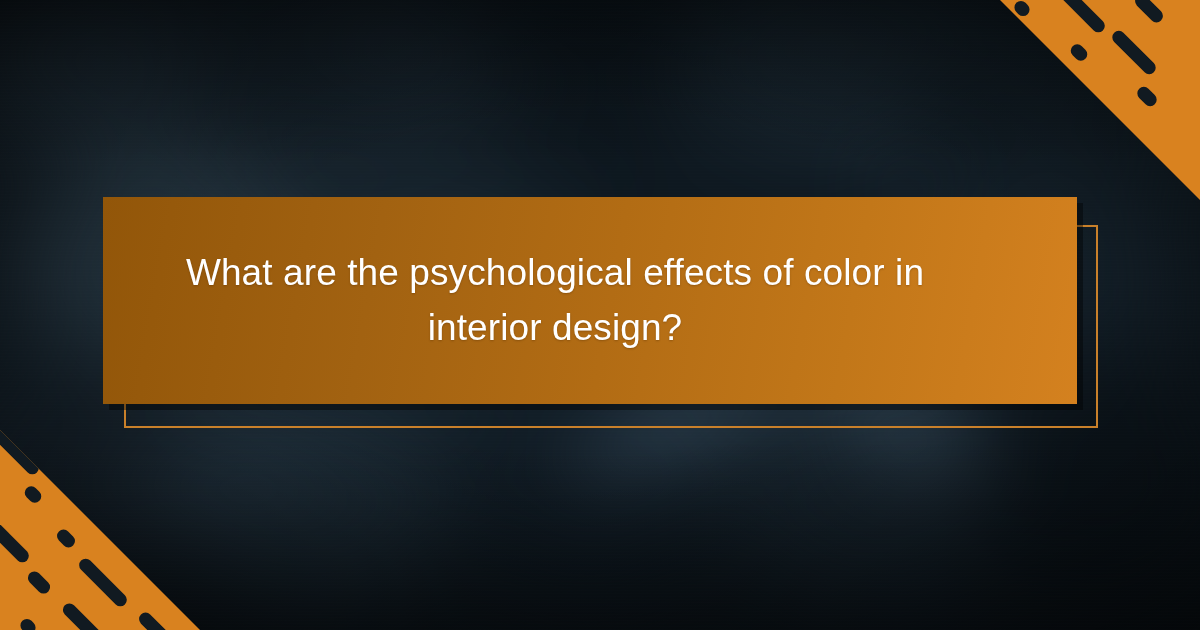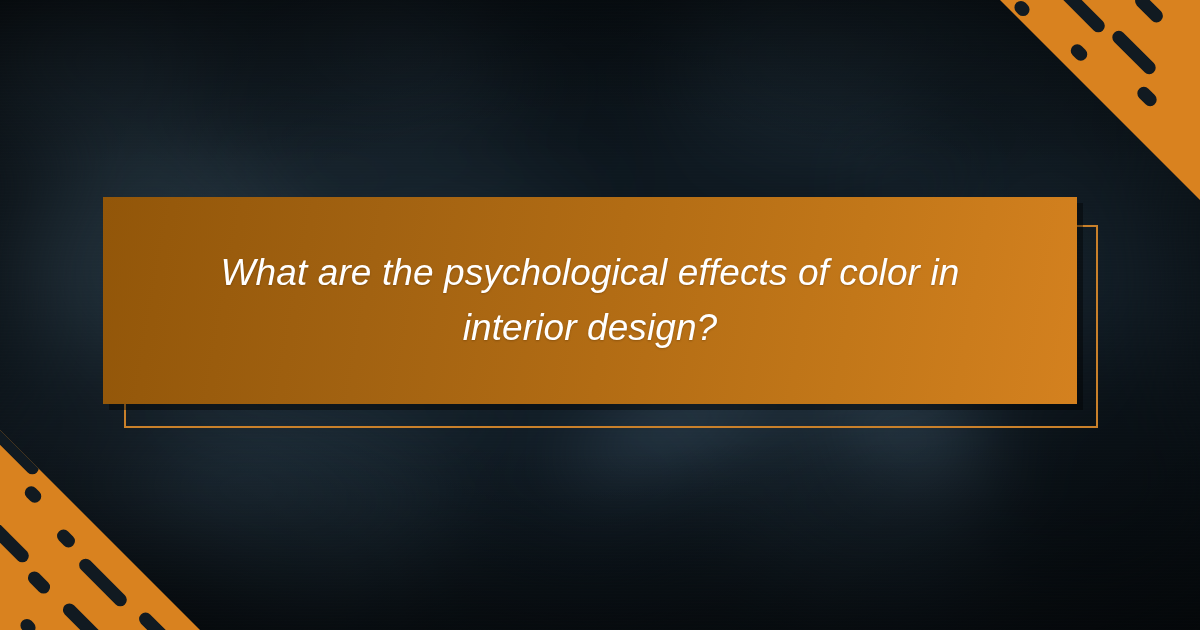--- a/index.html
+++ b/index.html
@@ -101,24 +101,23 @@
   .banner {
     position: absolute;
     left: 103px;
     top: 197px;
     width: 974px;
     height: 207px;
     background: linear-gradient(100deg, #925609 0%, #a26211 28%, #b26c14 52%, #c27719 76%, #d4811f 100%);
     box-shadow: 6px 6px 0 rgba(0,0,0,0.40);
     display: flex;
     align-items: center;
-    justify-content: center;
+    justify-content: flex-start;
     box-sizing: border-box;
     padding: 10px 62px;
-    font-style: italic;
   }
 
   .banner-title {
     margin: 0;
     color: #ffffff;
     font-family: "Liberation Sans", sans-serif;
     font-size: 37px;
     font-weight: 400;
     line-height: 1.47;
     text-align: center;

